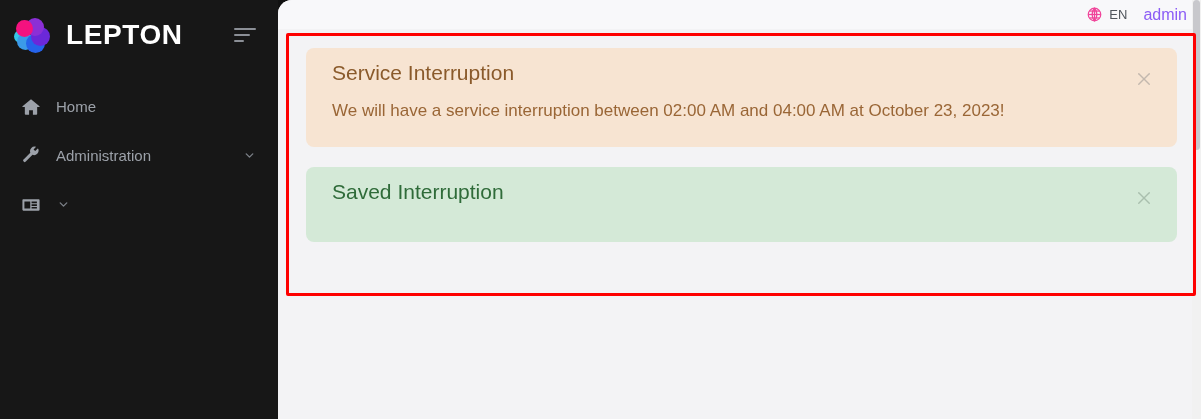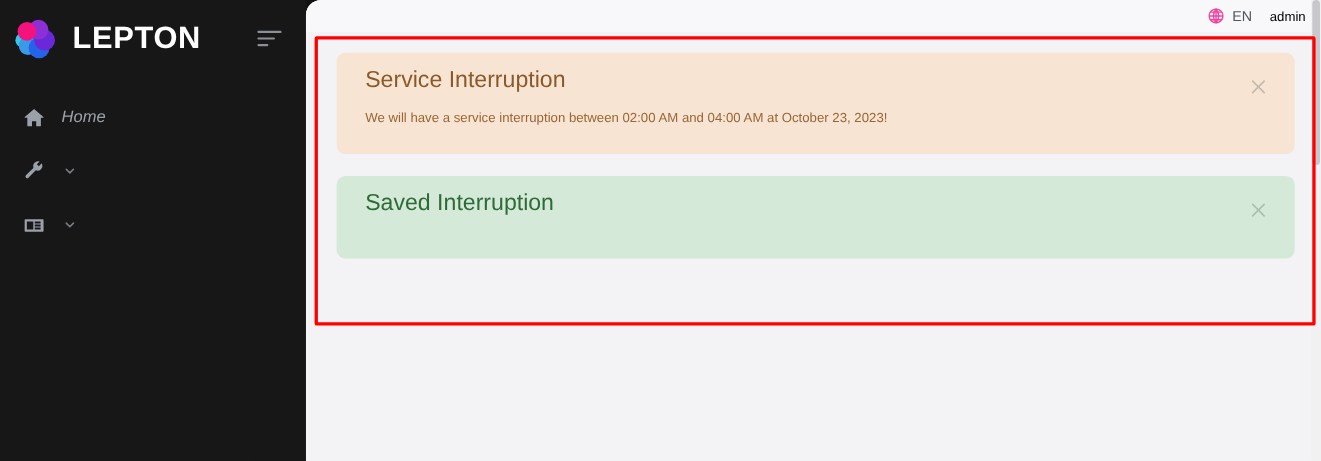--- a/index.html
+++ b/index.html
@@ -91,21 +91,21 @@
   .nav-icon {
     width: 22px;
     height: 22px;
     flex: 0 0 22px;
     margin-right: 14px;
     display: flex;
     align-items: center;
     justify-content: center;
     color: #9ca1a9;
   }
-  .nav-label { flex: 1 1 auto; white-space: nowrap; font-style: italic; }
+  .nav-label { flex: 1 1 auto; white-space: nowrap; }
   .nav-chevron {
     width: 14px;
     height: 14px;
     flex: 0 0 14px;
     display: flex;
     align-items: center;
     justify-content: center;
     color: #7a7f86;
   }
 
@@ -138,22 +138,22 @@
     width: 15px;
     height: 15px;
     display: block;
     color: #f0449a;
   }
   .lang-label {
     font-size: 13px;
     color: #50555c;
   }
   .user-label {
-    font-size: 12px;
-    color: #000000;
+    font-size: 16px;
+    color: #8b5cf6;
     cursor: pointer;
     margin-left: 6px;
   }
 
   .alerts {
     padding: 19px 24px 0 28px;
   }
   .alert {
     border-radius: 8px;
     padding: 12px 26px 24px 26px;
@@ -164,21 +164,21 @@
   .alert-success { background: #d4e9d7; }
   .alert-title {
     font-size: 21px;
     font-weight: normal;
     line-height: 1.25;
     margin-bottom: 13px;
   }
   .alert-warning .alert-title { color: #8a5a2b; }
   .alert-success .alert-title { color: #2f6b39; }
   .alert-text {
-    font-size: 12px;
+    font-size: 17px;
     line-height: 1.4;
   }
   .alert-warning .alert-text { color: #9a6636; }
   .alert-success .alert-text { color: #3a7044; }
   .alert-close {
     position: absolute;
     top: 20px;
     right: 22px;
     width: 22px;
     height: 22px;
@@ -259,20 +259,21 @@
         </span>
         <span class="nav-label">Home</span>
       </div>
 
       <div class="nav-item">
         <span class="nav-icon">
           <svg width="19" height="19" viewBox="0 0 24 24" fill="currentColor" aria-hidden="true">
             <path d="M20.6 3.9a5.7 5.7 0 0 1-7.3 7.3L5.1 19.4a2 2 0 1 1-2.8-2.8l8.2-8.2A5.7 5.7 0 0 1 17.8 1.1l-3.2 3.2 2.1 2.1 3.2-3.2c.3.2.5.4.7.7z"></path>
           </svg>
         </span>
+        <span class="nav-label">Administration</span>
         <span class="nav-chevron">
           <svg width="13" height="13" viewBox="0 0 24 24" fill="none" stroke="currentColor" stroke-width="2.6" stroke-linecap="round" stroke-linejoin="round" aria-hidden="true">
             <polyline points="6 9 12 15 18 9"></polyline>
           </svg>
         </span>
       </div>
 
       <div class="nav-item">
         <span class="nav-icon">
           <svg width="20" height="20" viewBox="0 0 24 24" fill="currentColor" aria-hidden="true">

